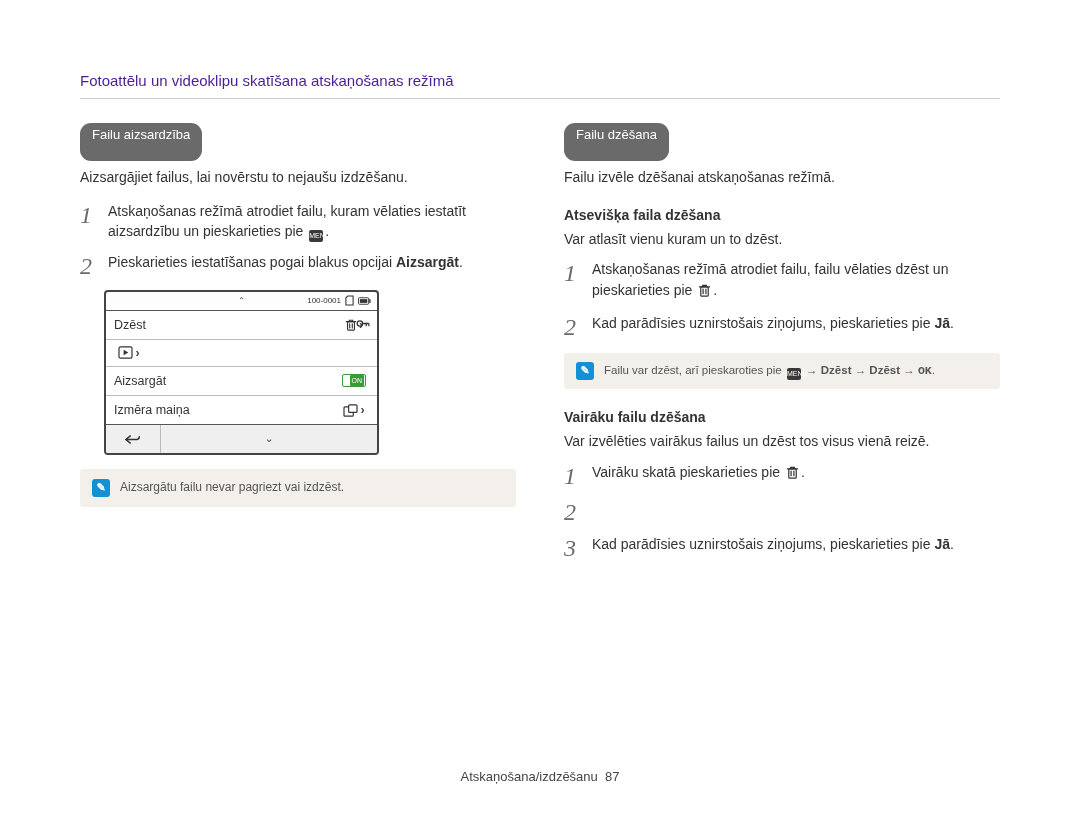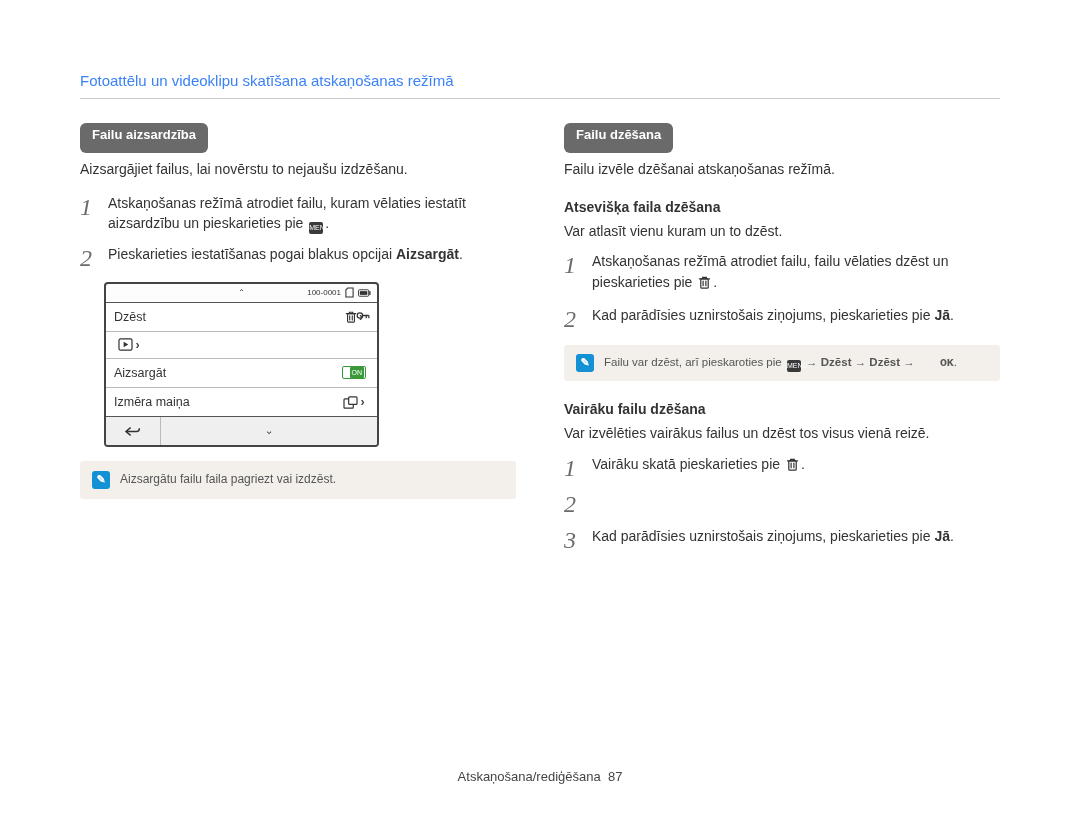--- a/index.html
+++ b/index.html
@@ -10,40 +10,40 @@
     height: 815px;
     position: relative;
     color: #333;
     font-size: 14px;
     line-height: 1.45;
   }
   .page {
     padding: 70px 80px 40px 80px;
   }
   .page-title {
-    color: #3b82f6;
+    color: #4c1d95;
     font-size: 15px;
     font-weight: normal;
     border-bottom: 1px solid #ccc;
     padding-bottom: 6px;
     margin-bottom: 24px;
   }
   .cols {
     display: flex;
     gap: 48px;
   }
   .col { flex: 1 1 0; }
   .pill {
     display: inline-block;
     background: #6a6a6a;
     color: #fff;
-    font-weight: bold;
+    font-weight: normal;
     font-size: 13px;
-    padding: 3px 12px 8px 12px;
-    border-radius: 6px;
+    padding: 3px 12px 16px 12px;
+    border-radius: 11px;
     margin-bottom: 6px;
   }
   .lead {
     margin-bottom: 14px;
   }
   .steps { list-style: none; }
   .steps li {
     display: flex;
     align-items: flex-start;
     gap: 10px;
@@ -97,21 +97,21 @@
     text-align: center;
     font-family: Arial;
     margin: 0 2px;
   }
   .inline-trash {
     display: inline-block;
     vertical-align: -3px;
     margin: 0 2px;
   }
   .bold { font-weight: bold; }
-  .mono { font-family: 'Courier New', monospace; font-weight: bold; margin-left: 22px; }
+  .mono { font-family: 'Courier New', monospace; font-weight: bold; }
 
   
   .device {
     border: 2px solid #444;
     border-radius: 4px;
     width: 275px;
     margin: 12px 0 6px 24px;
     background: #fdfdfd;
     font-size: 12.5px;
     overflow: hidden;
@@ -295,21 +295,21 @@
               <svg width="18" height="11" style="color:#333">
                 <use href="#back"></use>
               </svg>
             </div>
           <div class="chev-down">⌄</div>
         </div>
       </div>
 
       <div class="callout">
         <span class="note-icon">✎</span>
-        <span>Aizsargātu failu faila pagriezt vai izdzēst.</span>
+        <span>Aizsargātu failu nevar pagriezt vai izdzēst.</span>
       </div>
     </div>
 
     <div class="col">
       <div class="pill">Failu dzēšana</div>
       <div class="lead">Failu izvēle dzēšanai atskaņošanas režīmā.</div>
 
       <div class="subhead">Atsevišķa faila dzēšana</div>
       <div>Var atlasīt vienu kuram un to dzēst.</div>
 
@@ -358,14 +358,14 @@
             <span>Kad parādīsies uznirstošais ziņojums, pieskarieties pie </span><span class="bold">Jā</span><span>.</span>
           </span>
         </li>
       </ol>
     </div>
 
   </div>
 </div>
 
 <div class="footer">
-  <span>Atskaņošana/rediģēšana</span>&nbsp;&nbsp;<span>87</span>
+  <span>Atskaņošana/izdzēšanu</span>&nbsp;&nbsp;<span>87</span>
 </div>
 
 </body></html>

